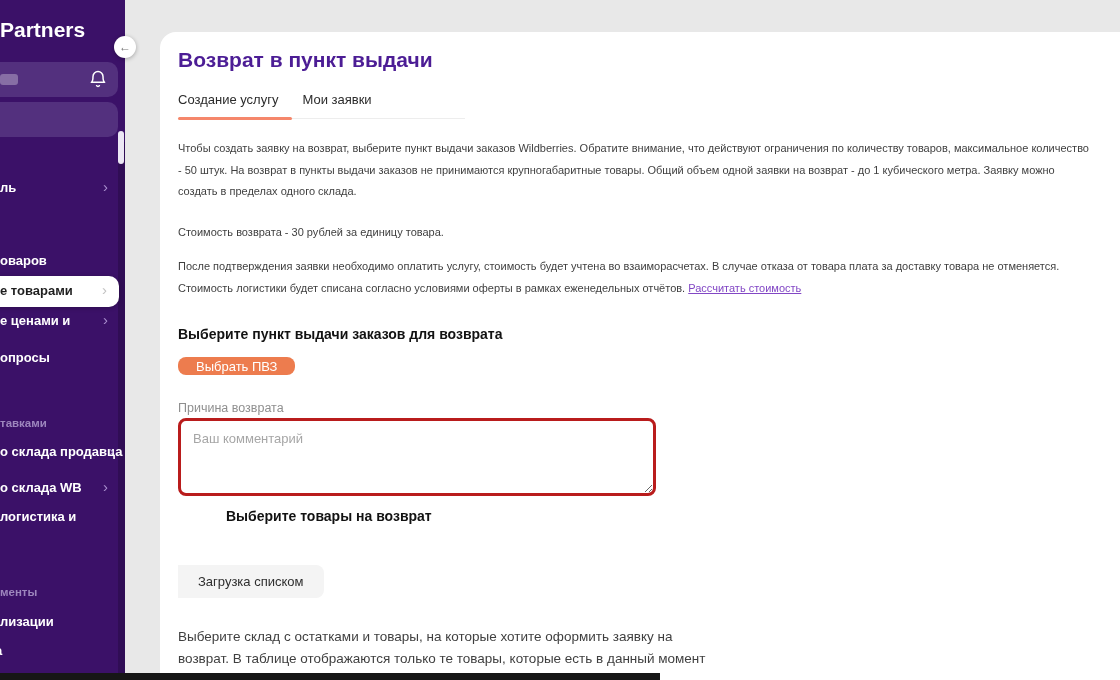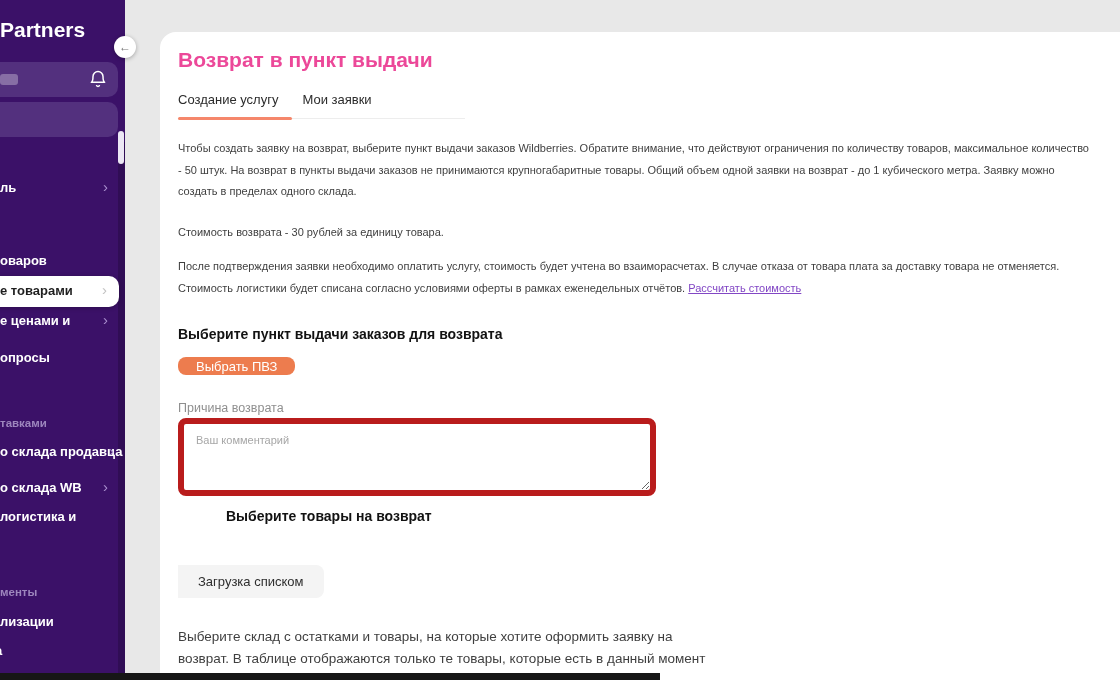--- a/index.html
+++ b/index.html
@@ -69,21 +69,21 @@
     display:flex; align-items:center; justify-content:center;
     color:#777; font-size:12px; line-height:1; cursor:pointer;
   }
   
   .card {
     position:absolute; left:160px; top:32px; right:0; bottom:0;
     background:#fff; border-radius:16px 0 0 0; z-index:1;
   }
   .page-title {
     position:absolute; left:18px; top:16px;
-    font-size:21px; font-weight:700; color:#ec4899;
+    font-size:21px; font-weight:700; color:#4c1d95;
   }
   .tabs {
     position:absolute; left:18px; top:60px; width:287px;
     display:flex; gap:24px; border-bottom:1px solid #ededed;
   }
   .tab {
     position:relative; padding-bottom:11px; font-size:13px; font-weight:500;
     color:#2b2b2b; cursor:pointer; white-space:nowrap;
   }
   .tab.active::after {
@@ -103,22 +103,22 @@
   .btn-orange {
     position:absolute; left:18px; top:325px; height:18px; padding:0 18px;
     background:#ed7c4e; color:#fff; border:none; border-radius:8px;
     font-size:13px; font-family:inherit; cursor:pointer;
   }
   .field-label {
     position:absolute; left:18px; top:369px; font-size:12.5px; color:#8f8f8f;
   }
   .reason-textarea {
     position:absolute; left:18px; top:386px; width:478px; height:78px;
-    border:6px solid #b91c1c; border-radius:8px; padding:10px 12px;
-    font-size:11px; font-family:inherit; color:#333; resize:both; outline:none;
+    border:3px solid #b91c1c; border-radius:8px; padding:10px 12px;
+    font-size:13px; font-family:inherit; color:#333; resize:both; outline:none;
   }
   .reason-textarea::placeholder { color:#a6a6a6; }
   .segments { position:absolute; left:18px; top:533px; display:flex; height:33px; }
   .seg {
     display:flex; align-items:center; padding:0 20px; font-size:13px;
     cursor:pointer; white-space:nowrap;
   }
   .seg-active { background:#3d1273; color:#fff; border-radius:8px 0 0 8px; font-weight:500; }
   .seg-plain  { background:#f4f4f4; color:#2e2e2e; border-radius:0 8px 8px 0; }
   .note { position:absolute; left:18px; top:594px; width:532px; font-size:13.5px; line-height:21.5px; color:#3f3f3f; }

